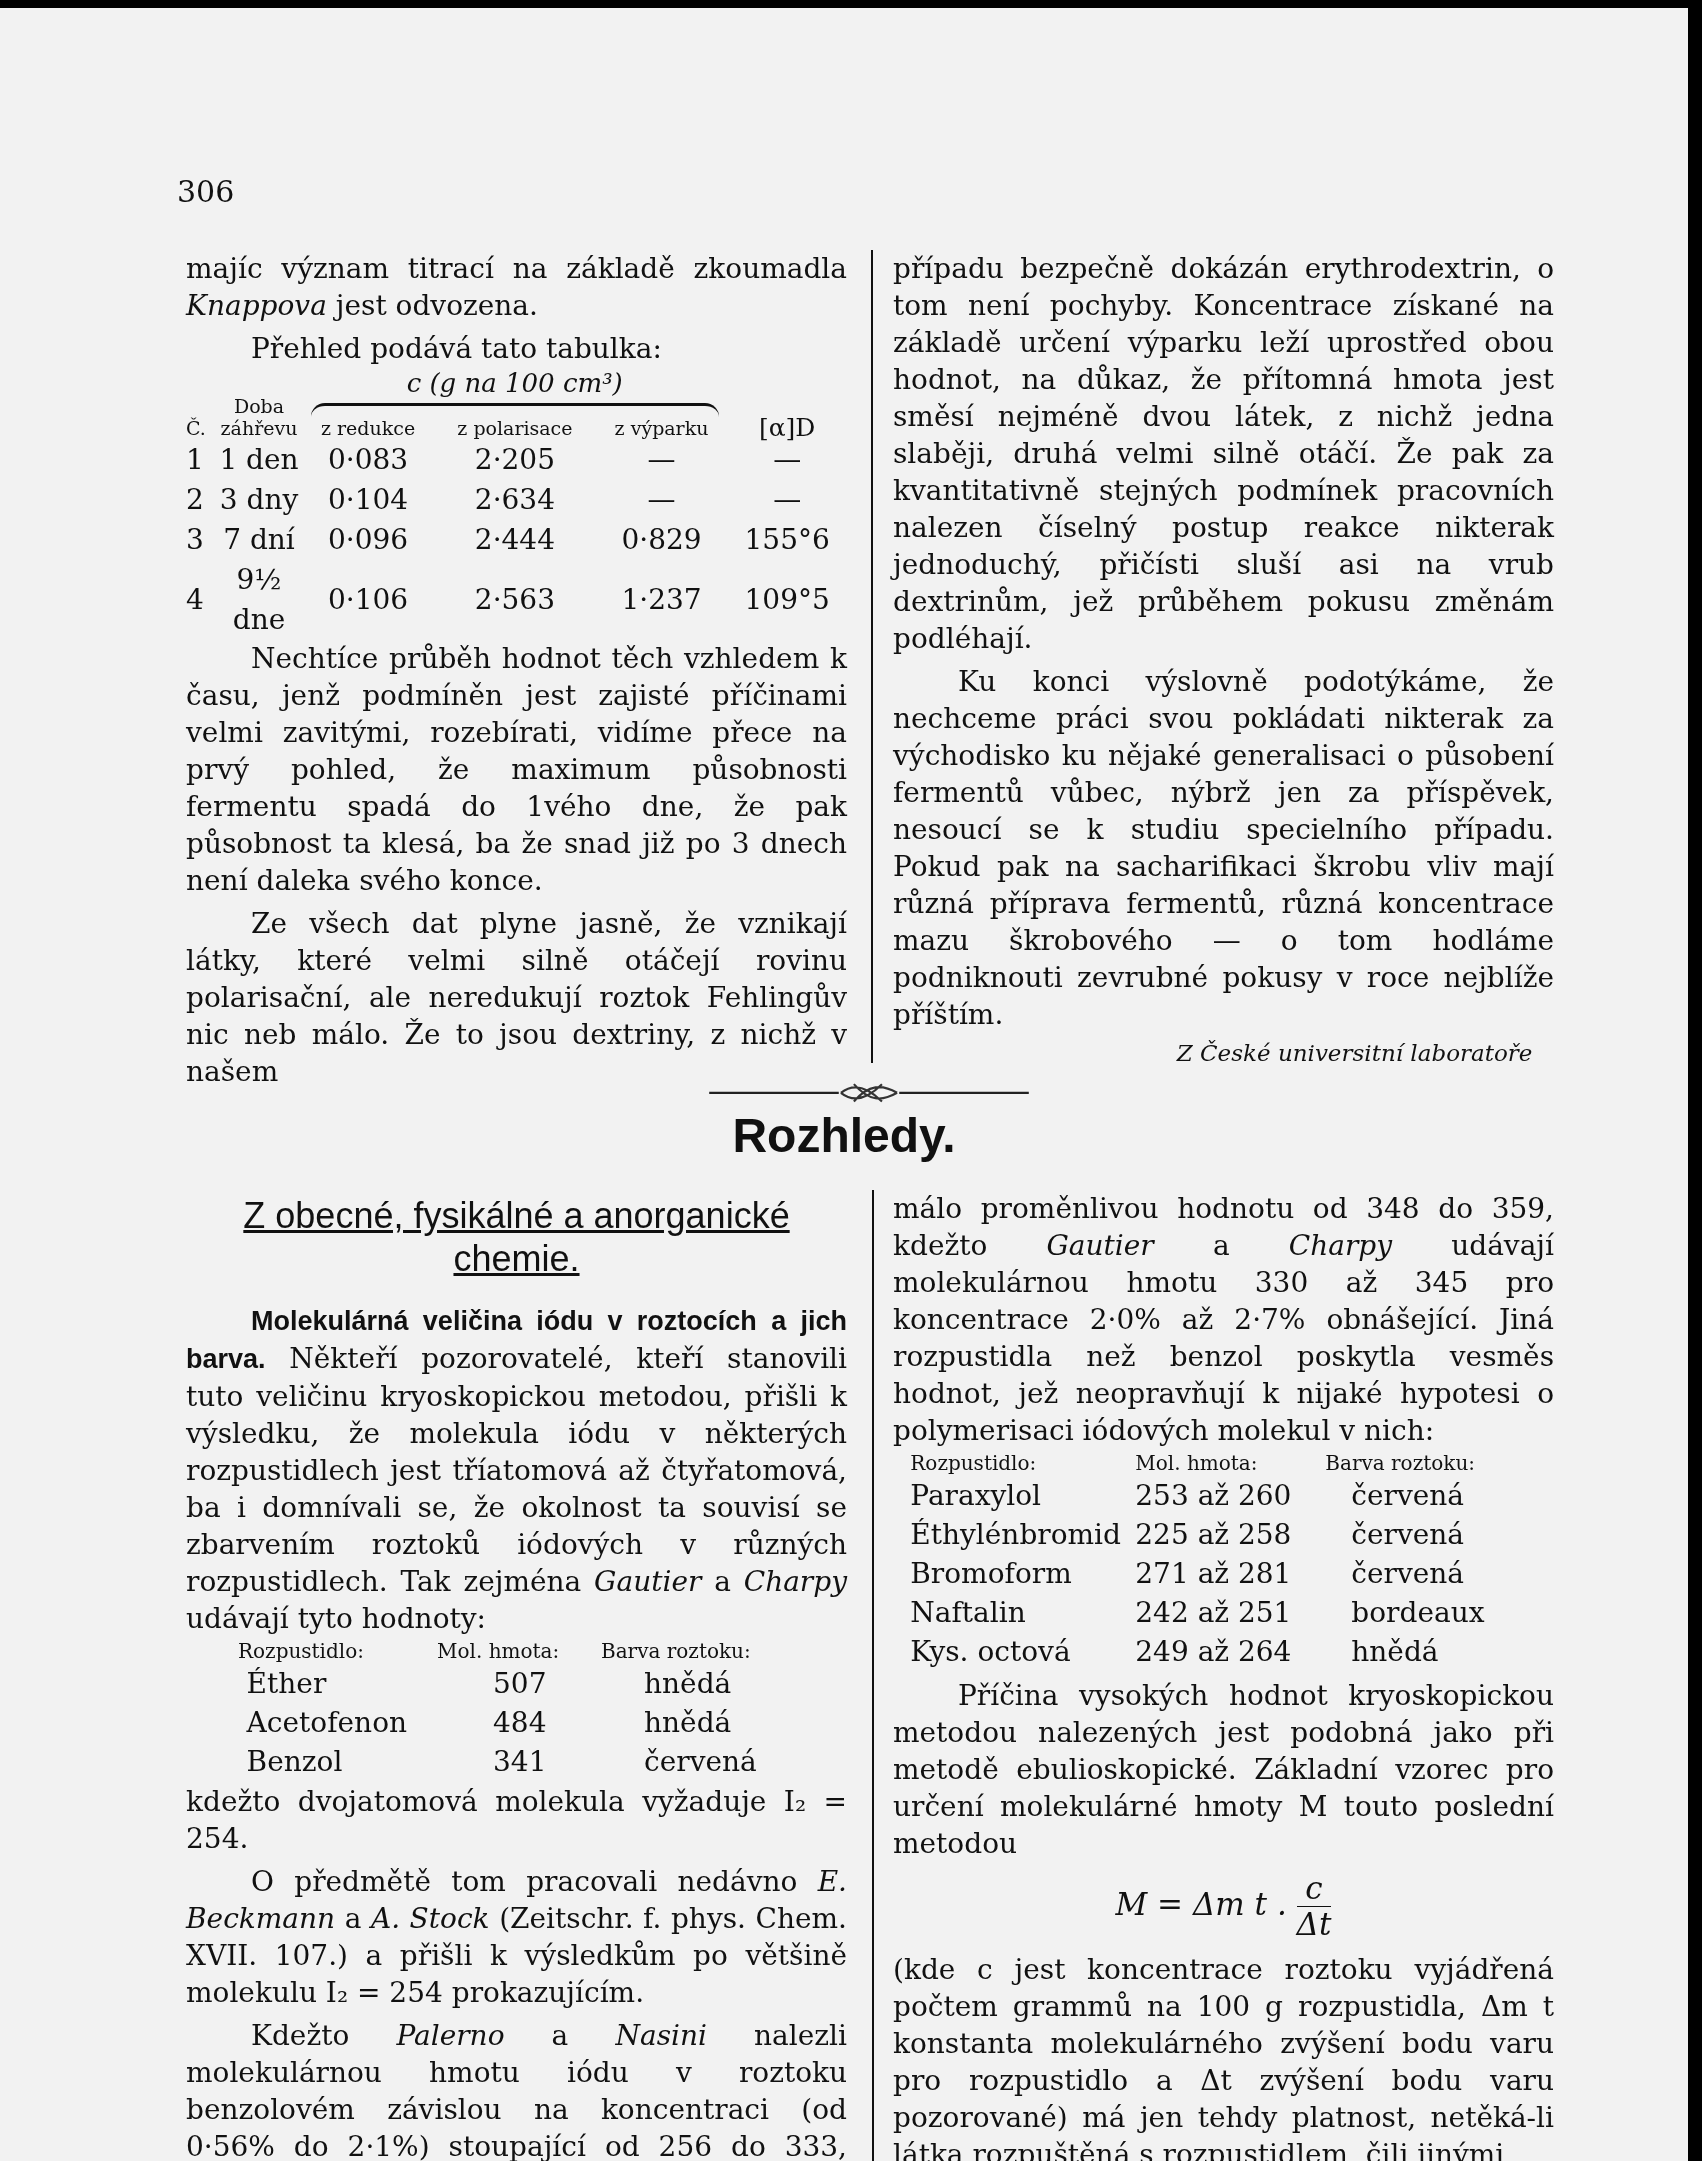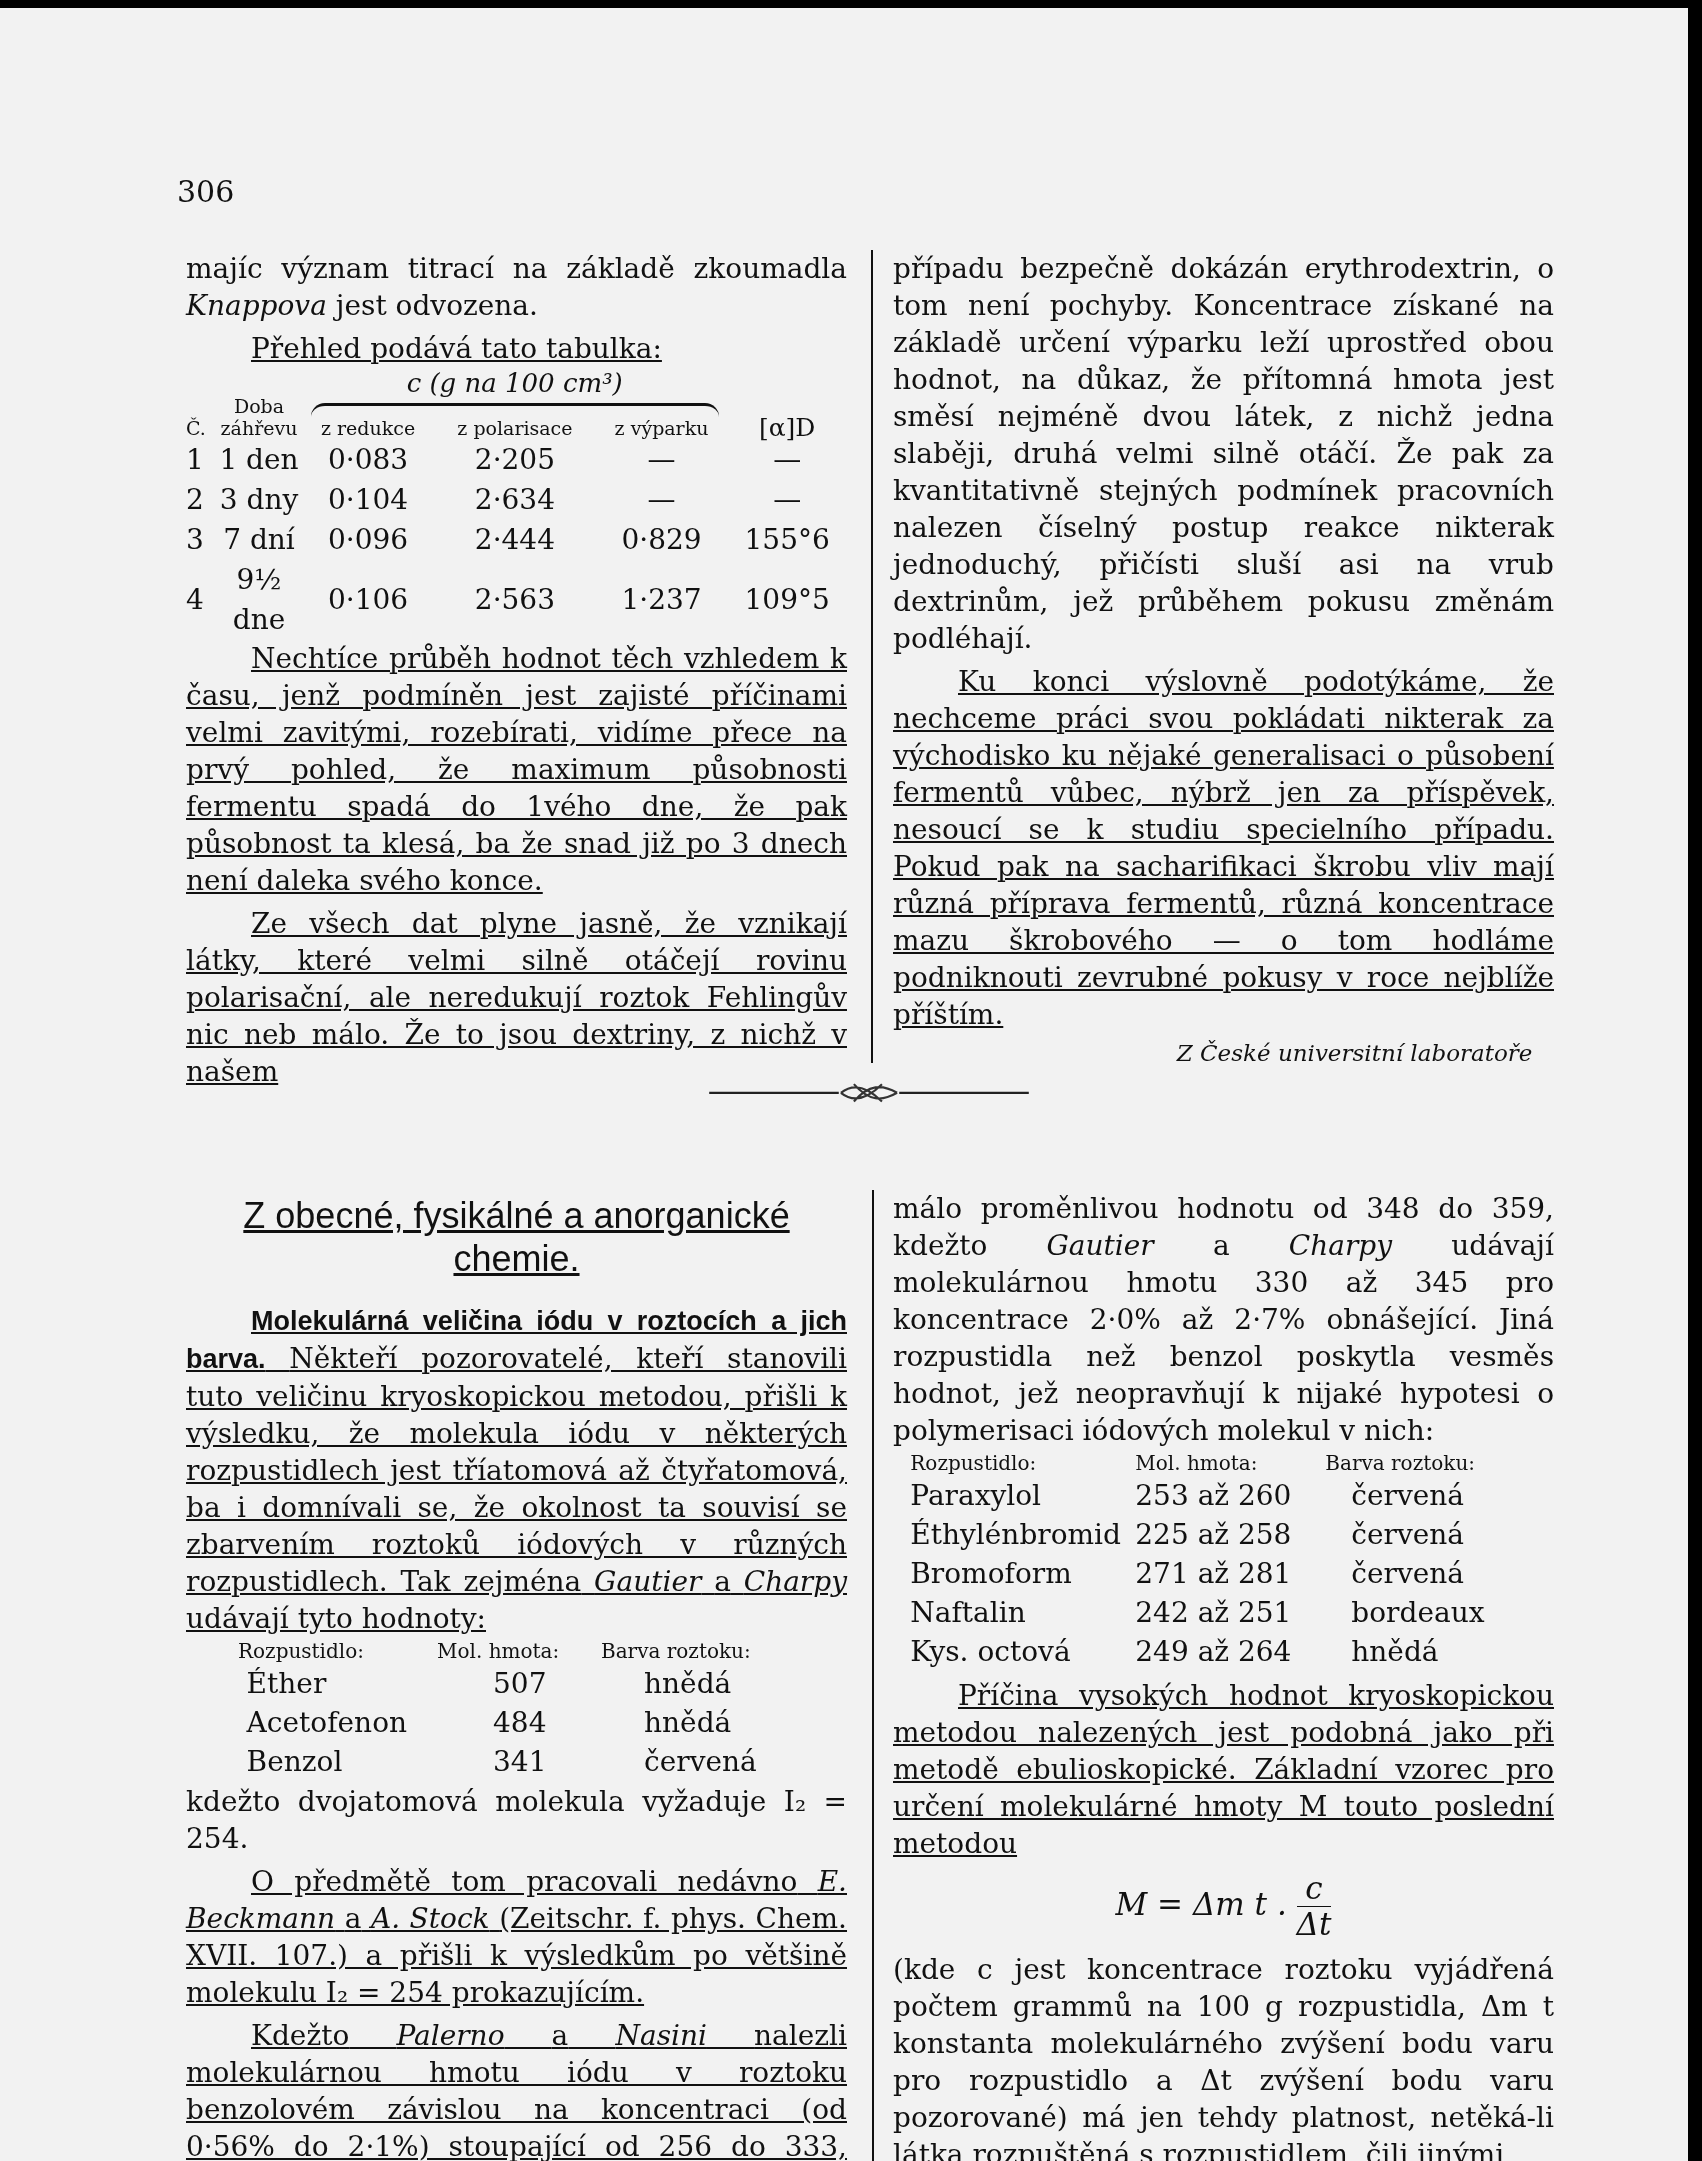--- a/index.html
+++ b/index.html
@@ -7,21 +7,21 @@
     width: 1702px; height: 2461px; background: #000; position: relative; overflow: hidden;
     font-family: "DejaVu Serif", "Liberation Serif", serif; color: #111;
   }
   .paper {
     position: absolute; left: 0; top: 7.8px; width: 1688px; height: 2451px;
     background: #f2f2f2;
   }
   .pagenum { position: absolute; left: 177px; top: 166px; font-size: 30px; }
   .col { position: absolute; font-size: 28px; line-height: 37px; text-align: justify; }
   .col p { margin: 0; }
-  .ind { text-indent: 65px; text-decoration: underline; }
+  .ind { text-indent: 65px; }
   .col-lt { left: 186px; top: 242px; width: 661px; }
   .col-rt { left: 893px; top: 242px; width: 661px; }
   .col-lb { left: 186px; top: 1182px; width: 661px; }
   .col-rb { left: 893px; top: 1182px; width: 661px; }
   .vrule { position: absolute; width: 2.2px; background: #111; }
   i, .it { font-style: italic; }
   b { font-family: "Liberation Sans", sans-serif; font-weight: bold; font-size: 27px; }
   .tbl1 { width: 100%; border-collapse: collapse; font-size: 28px; line-height: 40px; margin-top: -3.5px; }
   .tbl1 td { text-align: center; padding: 0; }
   .tbl1 .hdr { font-size: 19px; line-height: 22.5px; vertical-align: bottom; }
@@ -110,20 +110,21 @@
     <p>případu bezpečně dokázán erythrodextrin, o tom není pochyby. Koncentrace získané na základě určení výparku leží uprostřed obou hodnot, na důkaz, že přítomná hmota jest směsí nejméně dvou látek, z nichž jedna slaběji, druhá velmi silně otáčí. Že pak za kvantitativně stejných podmínek pracovních nalezen číselný postup reakce nikterak jednoduchý, přičísti sluší asi na vrub dextrinům, jež průběhem pokusu změnám podléhají.</p>
     <p class="ind" style="margin-top:6px;">Ku konci výslovně podotýkáme, že nechceme práci svou pokládati nikterak za východisko ku nějaké generalisaci o působení fermentů vůbec, nýbrž jen za příspěvek, nesoucí se k studiu specielního případu. Pokud pak na sacharifikaci škrobu vliv mají různá příprava fermentů, různá koncentrace mazu škrobového — o tom hodláme podniknouti zevrubné pokusy v roce nejblíže příštím.</p>
     <div class="sign" style="margin-top:4.3px;padding-right:21.6px;font-style:italic;">Z České universitní laboratoře</div>
   </div>
 
   <svg class="ornament" viewBox="0 0 740 50">
     <line x1="0" y1="25" x2="300" y2="25" stroke="#222" stroke-width="5"></line>
     <line x1="440" y1="25" x2="740" y2="25" stroke="#222" stroke-width="5"></line>
     <path d="M305 25 C330 5 360 5 400 45 M305 25 C330 45 360 45 400 5 M335 5 C370 45 400 45 435 25 M335 45 C370 5 400 5 435 25" stroke="#333" stroke-width="5" fill="none"></path>
   </svg>
+  <div class="rozhledy">Rozhledy.</div>
 
   <div class="col col-lb">
     <div class="sec-title">Z obecné, fysikálné a anorganické chemie.</div>
     <p class="ind"><b>Molekulárná veličina iódu v roztocích a jich barva.</b> <span>Někteří pozorovatelé, kteří stanovili tuto veličinu kryoskopickou metodou, přišli k výsledku, že molekula iódu v některých rozpustidlech jest tříatomová až čtyřatomová, ba i domnívali se, že okolnost ta souvisí se zbarvením roztoků iódových v různých rozpustidlech. Tak zejména</span> <i>Gautier</i> <span>a</span> <i>Charpy</i> <span>udávají tyto hodnoty:</span></p>
     <table class="sol" style="margin-left:52px;">
       <tbody>
           <tr class="h">
         <td style="width:199px">Rozpustidlo:</td>
         <td style="width:164px">Mol. hmota:</td>
         <td>Barva roztoku:</td>

